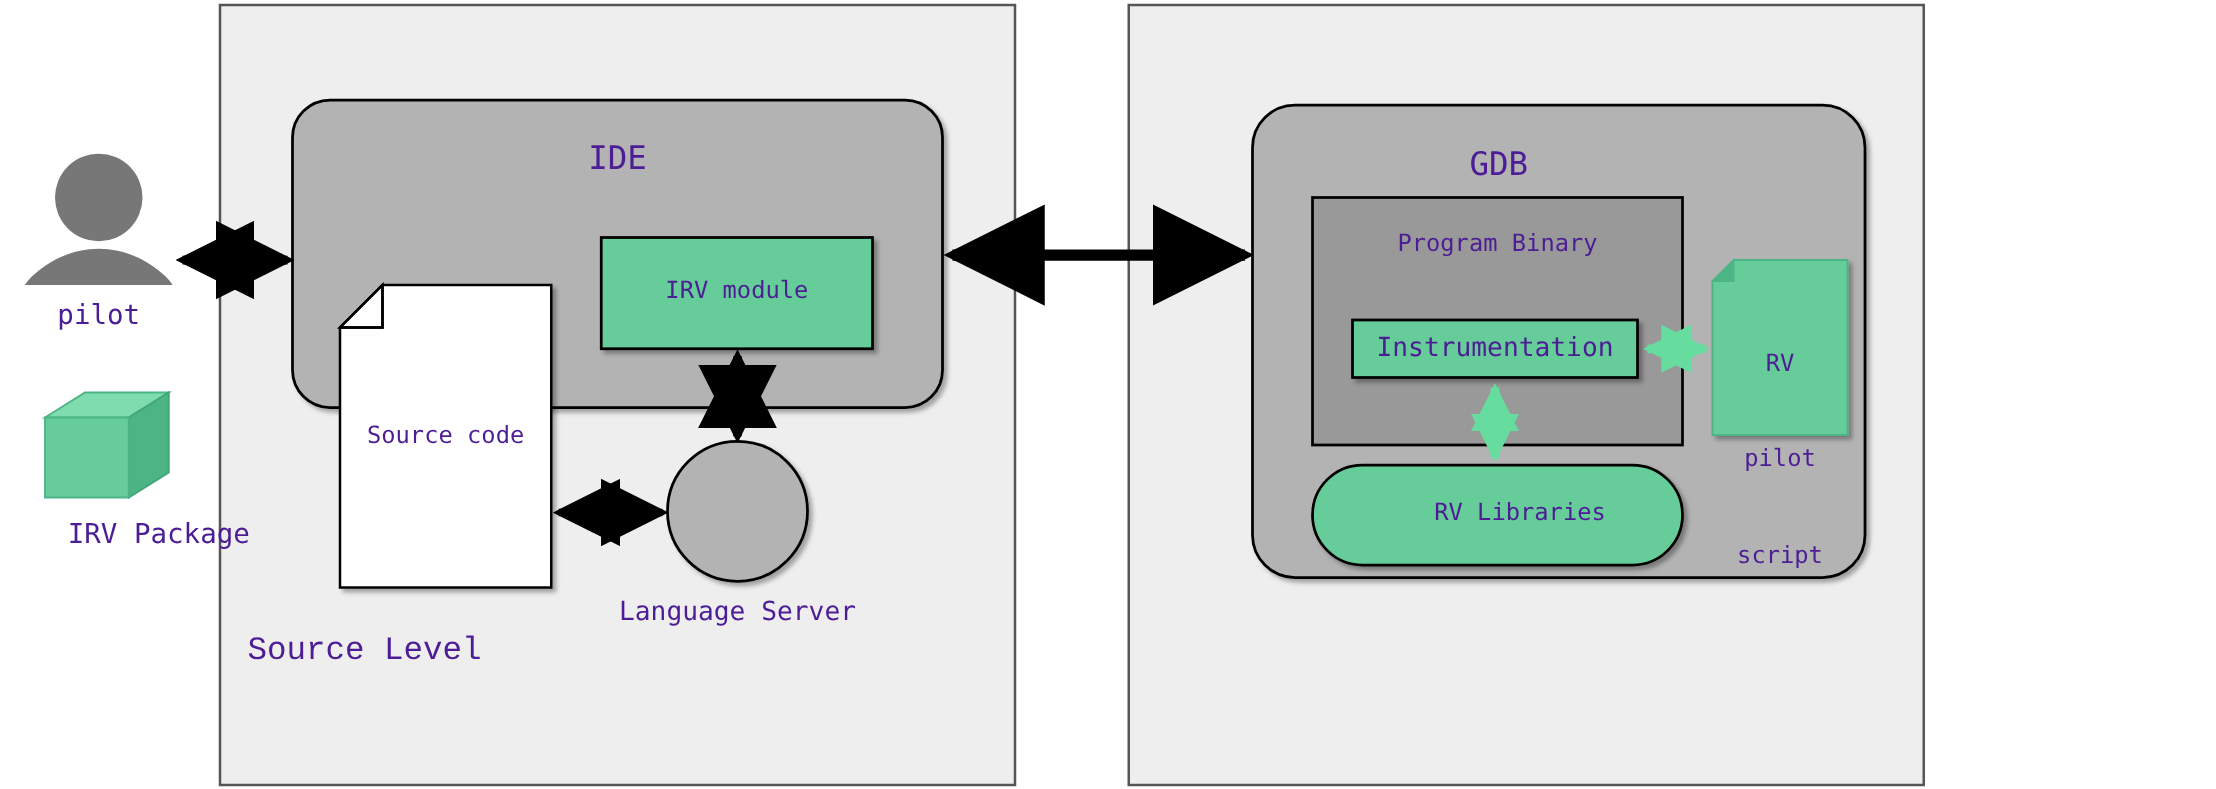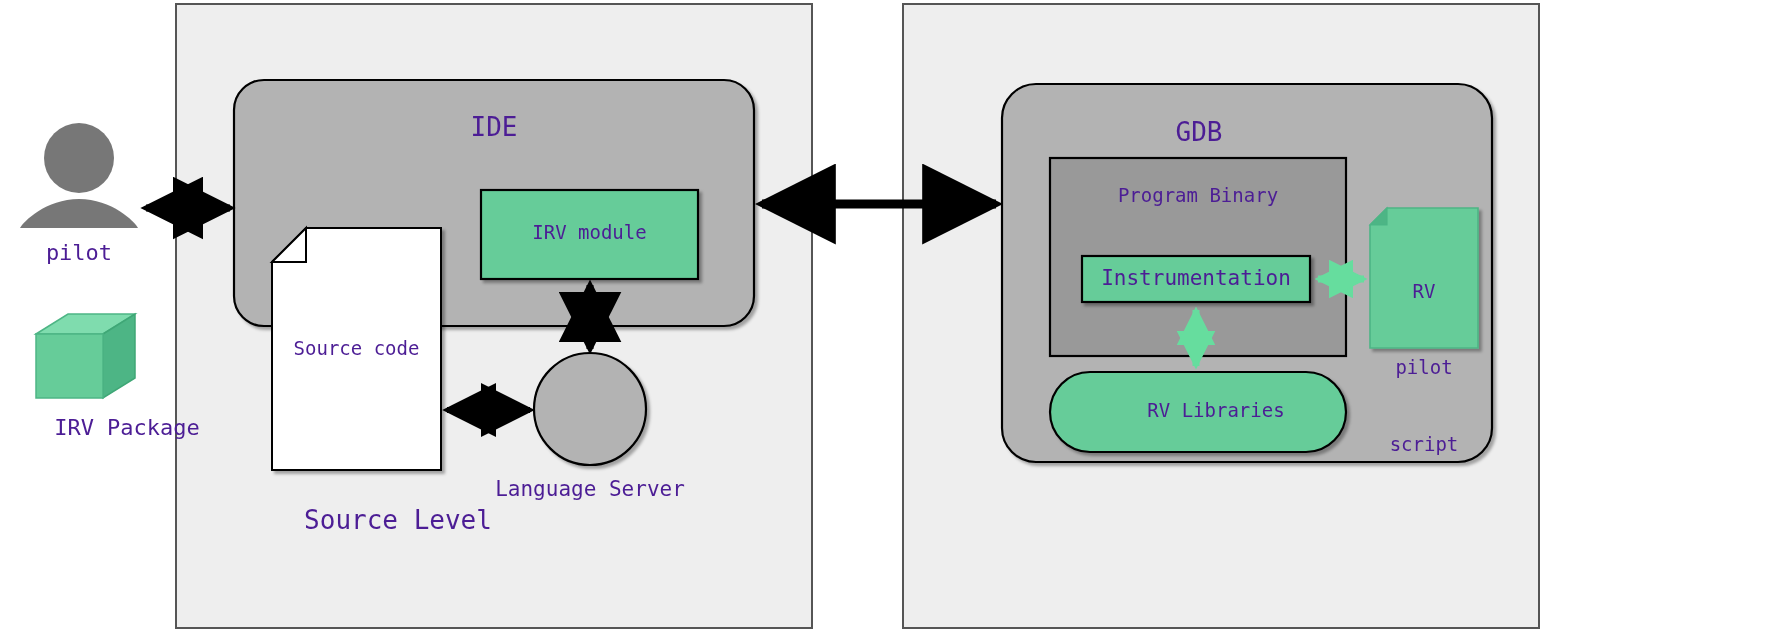--- a/index.html
+++ b/index.html
@@ -24,21 +24,21 @@
   }
   .lbl {
     position: absolute;
     color: #4c1d95;
     font-family: "DejaVu Sans Mono", "Liberation Mono", monospace;
     white-space: pre;
     line-height: 1.22;
     text-align: center;
     pointer-events: none;
   }
-  .lbl.left { text-align: center; }
+  .lbl.left { text-align: left; font-family: Liberation Mono, monospace; }
   .t-panel   { font-size: 26px; }
   .t-title   { font-size: 26px; }
   .t-node    { font-size: 19px; }
   .t-small   { font-size: 21px; }
   .t-caption { font-size: 22px; }
 </style>
 </head>
 <body>
 
 <div id="stage">

